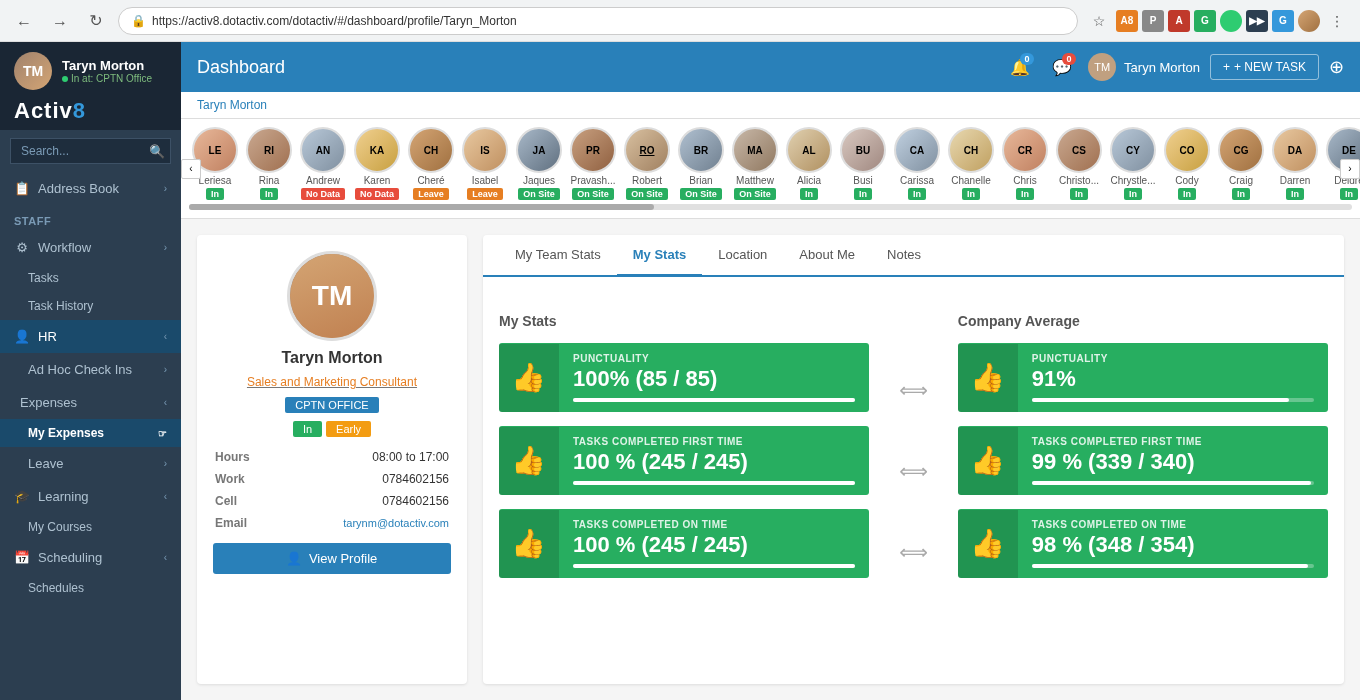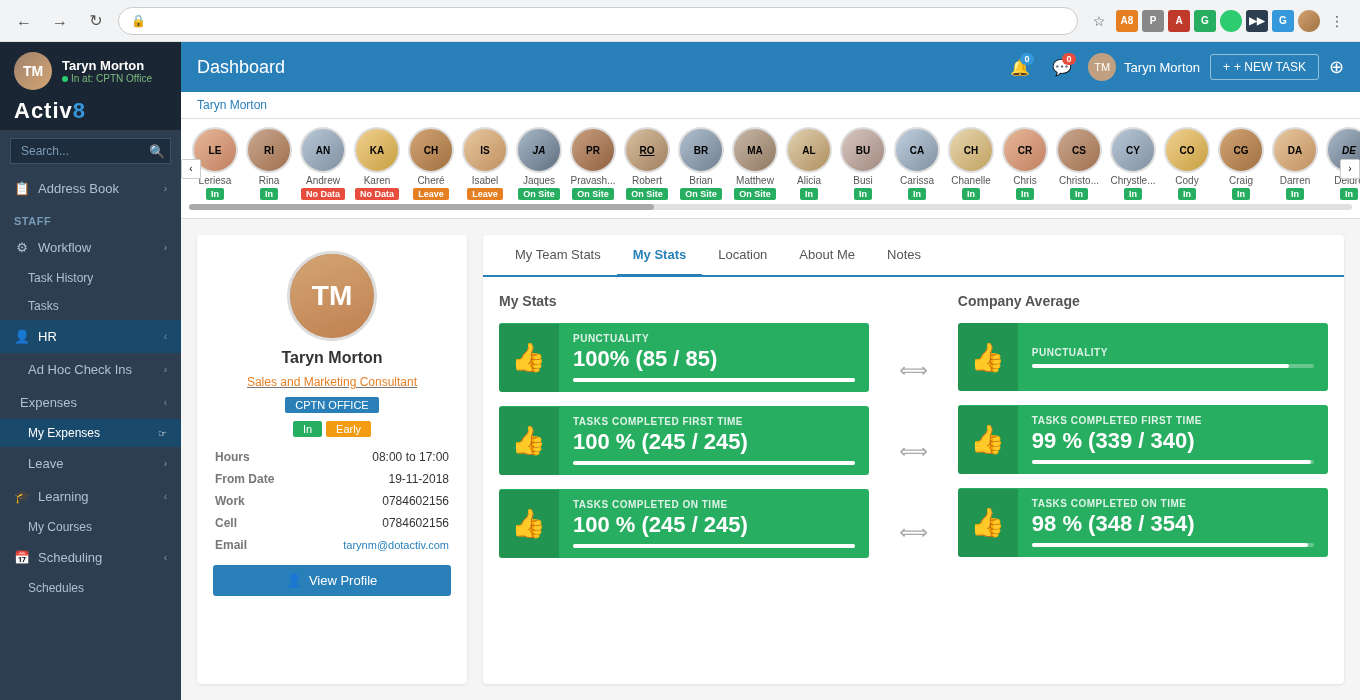--- a/index.html
+++ b/index.html
@@ -216,21 +216,21 @@
 
     .view-profile-btn {
       width: 100%; padding: 8px; background: #2980b9; color: white; border: none;
       border-radius: 3px; cursor: pointer; font-size: 13px; display: flex; align-items: center;
       justify-content: center; gap: 6px;
     }
 
     
     .stats-panel {
       flex: 1; background: white; border-radius: 4px;
-      box-shadow: 0 1px 3px rgba(0,0,0,0.1); display: flex; flex-direction: column;
+      box-shadow: 0 1px 3px rgba(0,0,0,0.1); display: flex; flex-direction: column; gap: 20px;
     }
 
     
     .stats-tabs {
       display: flex; border-bottom: 2px solid #2980b9;
       padding: 0 16px;
     }
     .stats-tab {
       padding: 12px 16px; cursor: pointer; font-size: 13px; color: #555;
       border-bottom: 3px solid transparent; margin-bottom: -2px;
@@ -261,39 +261,40 @@
 
     .stat-arrow { color: #aaa; font-size: 20px; display: flex; align-items: center; padding: 0 10px; }
 
     
     .av-1 { background: linear-gradient(135deg, #e8b89a, #c08060); }
     .av-2 { background: linear-gradient(135deg, #c9a890, #a07050); }
     .av-3 { background: linear-gradient(135deg, #b8c8d8, #8090a0); }
     .av-4 { background: linear-gradient(135deg, #f0d090, #c8a040); }
     .av-5 { background: linear-gradient(135deg, #d4a574, #a07040); }
     .av-6 { background: linear-gradient(135deg, #e8c8a0, #c09060); }
-    .av-7 { background: linear-gradient(135deg, #a8b8c8, #607080); font-style: italic; }
+    .av-7 { background: linear-gradient(135deg, #a8b8c8, #607080); }
     .av-8 { background: linear-gradient(135deg, #c8a080, #906040); }
     .av-9 { background: linear-gradient(135deg, #d8c0a0, #a08060); text-decoration: underline; }
     .av-10 { background: linear-gradient(135deg, #b0c0d0, #708090); }
     .av-11 { background: linear-gradient(135deg, #c8b8a8, #907860); }
     .av-12 { background: linear-gradient(135deg, #e0d0b0, #b09060); }
     .av-13 { background: linear-gradient(135deg, #d8c8c0, #a08880); }
     .av-14 { background: linear-gradient(135deg, #c0d0e0, #8090a0); }
     .av-15 { background: linear-gradient(135deg, #e8d8b0, #c0a060); }
   </style>
 </head>
 <body>
 
 <div class="browser-bar">
   <button class="browser-nav-btn">←</button>
   <button class="browser-nav-btn">→</button>
   <button class="browser-nav-btn">↻</button>
   <div class="browser-url-bar">
     <span>🔒</span>
+    <span class="browser-url-text">https://activ8.dotactiv.com/dotactiv/#/dashboard/profile/Taryn_Morton</span>
   </div>
   <div class="browser-actions">
     <button class="browser-action-btn">☆</button>
     <div class="ext-icon" style="background:#e67e22;justify-content:center;">
         <span style="color:white;font-size:10px;font-weight:bold;">A8</span>
       </div>
     <div class="ext-icon" style="background:#888;">
         <span style="color:white;font-size:10px;">P</span>
       </div>
     <div class="ext-icon" style="background:#c0392b;">
@@ -348,40 +349,40 @@
     <div class="sidebar-section-label">
       <span>Staff</span>
     </div>
 
     <div class="sidebar-menu-item">
       <span class="sidebar-icon">⚙</span>
       <span>Workflow</span>
       <span class="chevron">›</span>
     </div>
     <div class="sidebar-sub-item">
+      <span>Tasks</span>
+    </div>
+    <div class="sidebar-sub-item">
       <span>Task History</span>
-    </div>
-    <div class="sidebar-sub-item">
-      <span>Tasks</span>
     </div>
 
     <div class="sidebar-menu-item active">
       <span class="sidebar-icon">👤</span>
       <span>HR</span>
       <span class="chevron">‹</span>
     </div>
     <div class="sidebar-menu-item" style="padding-left:28px;">
       <span>Ad Hoc Check Ins</span>
       <span class="chevron">›</span>
     </div>
     <div class="sidebar-menu-item" style="padding-left:20px;">
       <span>Expenses</span>
       <span class="chevron">‹</span>
     </div>
-    <div class="sidebar-sub-item" style="background:#1a4a6b; color:white;">
+    <div class="sidebar-sub-item" style="background:#1a4a6b; color:white;font-weight:bold;">
       <span>My Expenses</span>
       <span style="margin-left:auto; font-size:10px;">☞</span>
     </div>
     <div class="sidebar-menu-item" style="padding-left:28px;">
       <span>Leave</span>
       <span class="chevron">›</span>
     </div>
 
     <div class="sidebar-menu-item">
       <span class="sidebar-icon">🎓</span>
@@ -569,24 +570,20 @@
             <span class="pill-in">In</span>
             <span class="pill-early">Early</span>
           </div>
           <table class="profile-info-table">
             <tbody>
                 <tr>
               <td>Hours</td>
               <td>08:00 to 17:00</td>
             </tr>
             <tr>
-              <td>From Date</td>
-              <td>19-11-2018</td>
-            </tr>
-            <tr>
               <td>Work</td>
               <td>0784602156</td>
             </tr>
             <tr>
               <td>Cell</td>
               <td>0784602156</td>
             </tr>
             <tr>
               <td>Email</td>
               <td><a href="#">tarynm@dotactiv.com</a></td>
@@ -663,20 +660,21 @@
               </div>
               <div class="stats-col">
                 <div class="stats-col-title">Company Average</div>
                 <div id="company-stats-cards">
     <div class="stat-card">
       <div class="stat-icon-box">
         <span class="thumbs-icon">👍</span>
       </div>
       <div class="stat-info">
         <div class="stat-label">PUNCTUALITY</div>
+        <div class="stat-value">91%</div>
         <div class="stat-bar">
           <div class="stat-bar-fill" style="width:91%;"></div>
         </div>
       </div>
     </div>
 
     <div class="stat-card">
       <div class="stat-icon-box">
         <span class="thumbs-icon">👍</span>
       </div>

